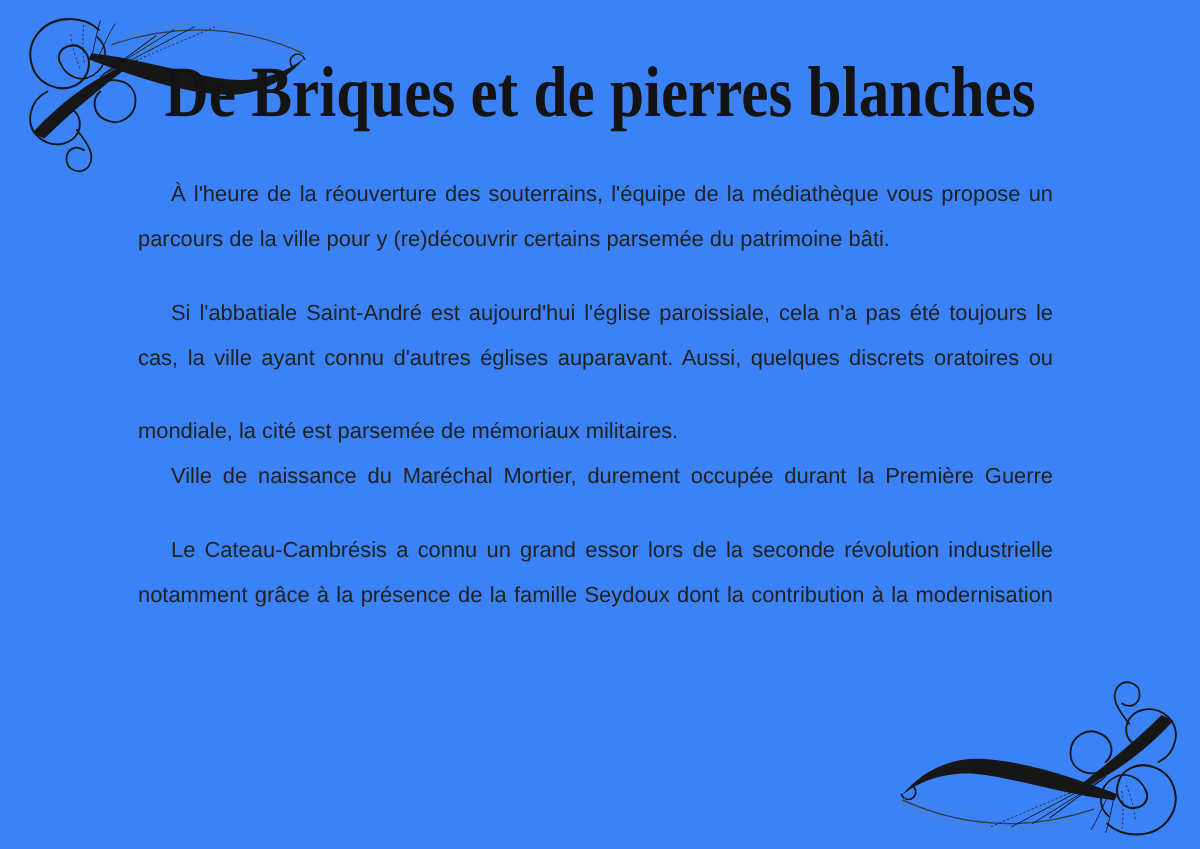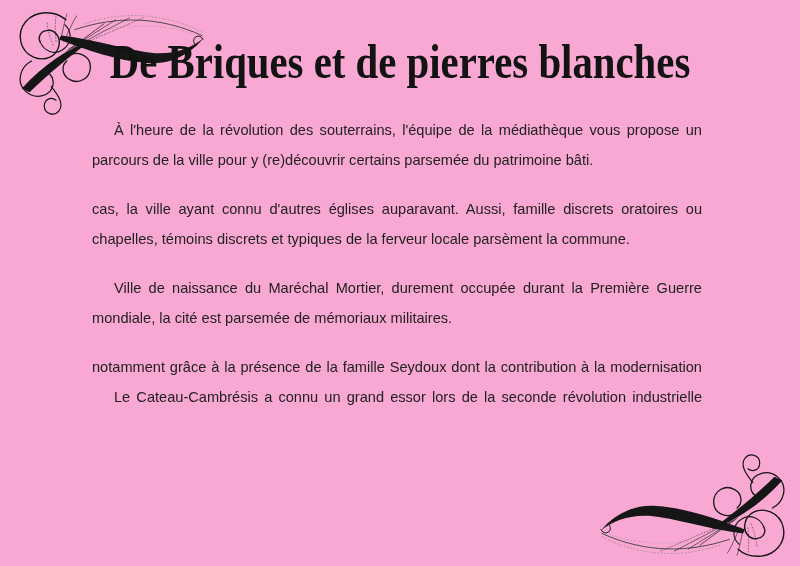--- a/index.html
+++ b/index.html
@@ -1,20 +1,20 @@
 <!DOCTYPE html>
 <html><head>
 <meta charset="utf-8">
 <style>
   html,body{margin:0;padding:0;}
   body{
     width:800px;height:566px;background:#ffffff;position:relative;overflow:hidden;
     font-family:"Liberation Sans", sans-serif;
   }
-  .page{position:absolute;inset:0;background:#f9a8d4;}
+  .page{position:absolute;inset:0;background:#3b82f6;}
   .flourish{position:absolute;width:196px;height:110px;}
   .flourish.tl{left:10px;top:6px;}
   .flourish.br{right:6px;bottom:3px;transform:rotate(180deg);}
   h1.title{
     position:absolute;top:36px;left:0;right:0;margin:0;
     text-align:center;
     font-family:"Liberation Serif", serif;
     font-weight:bold;
     font-size:48px;line-height:1.1;
     color:#131313;
@@ -61,37 +61,37 @@
       <path d="M55,36 C60,26 64,16 68,10" stroke-width="0.6"></path>
       <path d="M44,40 C40,30 38,22 38,16" stroke-width="0.5" stroke-dasharray="1,2.2"></path>
     </g>
   </svg>
 
   <h1 class="title">De Briques et de pierres blanches</h1>
 
   <div class="body-text">
 
     <p class="para">
-      <span class="line first">À l'heure de la révolution des souterrains, l'équipe de la médiathèque vous propose un</span>
+      <span class="line first">À l'heure de la réouverture des souterrains, l'équipe de la médiathèque vous propose un</span>
       <span class="line last">parcours de la ville pour y (re)découvrir certains parsemée du patrimoine bâti.</span>
     </p>
 
     <p class="para">
-      <span class="line">cas, la ville ayant connu d'autres églises auparavant. Aussi, famille discrets oratoires ou</span>
-      <span class="line last">chapelles, témoins discrets et typiques de la ferveur locale parsèment la commune.</span>
+      <span class="line first">Si l'abbatiale Saint-André est aujourd'hui l'église paroissiale, cela n'a pas été toujours le</span>
+      <span class="line">cas, la ville ayant connu d'autres églises auparavant. Aussi, quelques discrets oratoires ou</span>
     </p>
 
     <p class="para">
+      <span class="line last">mondiale, la cité est parsemée de mémoriaux militaires.</span>
       <span class="line first">Ville de naissance du Maréchal Mortier, durement occupée durant la Première Guerre</span>
-      <span class="line last">mondiale, la cité est parsemée de mémoriaux militaires.</span>
     </p>
 
     <p class="para">
+      <span class="line first">Le Cateau-Cambrésis a connu un grand essor lors de la seconde révolution industrielle</span>
       <span class="line">notamment grâce à la présence de la famille Seydoux dont la contribution à la modernisation</span>
-      <span class="line first">Le Cateau-Cambrésis a connu un grand essor lors de la seconde révolution industrielle</span>
     </p>
 
   </div>
 
   <svg class="flourish br" viewBox="0 0 200 112" aria-hidden="true">
     <use href="#flourish-art"></use>
   </svg>
 
 </div>
 

